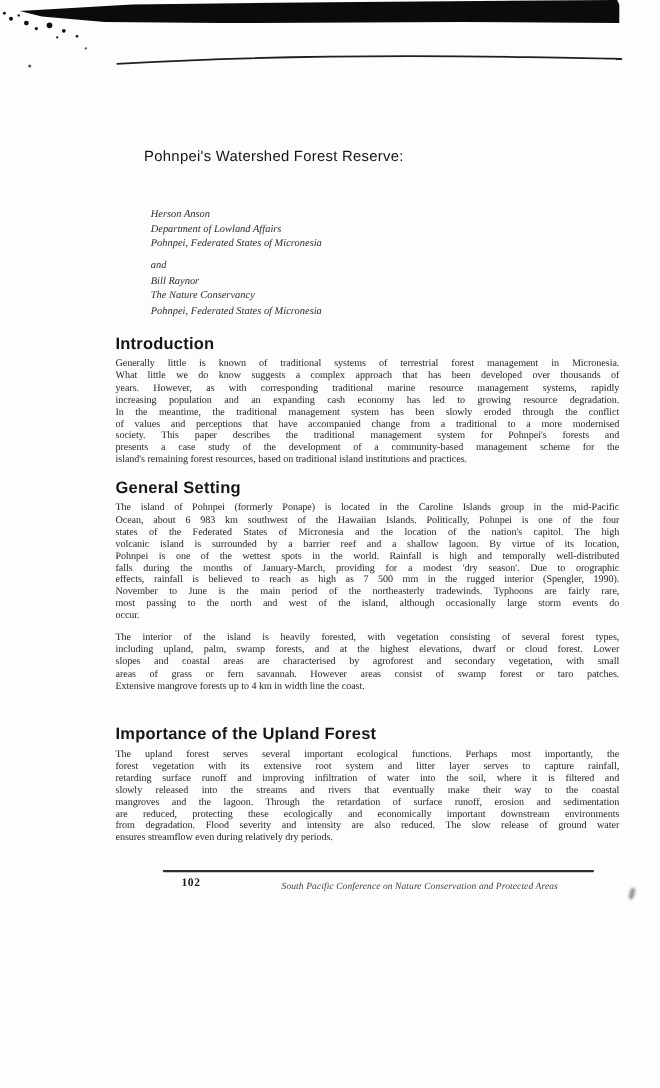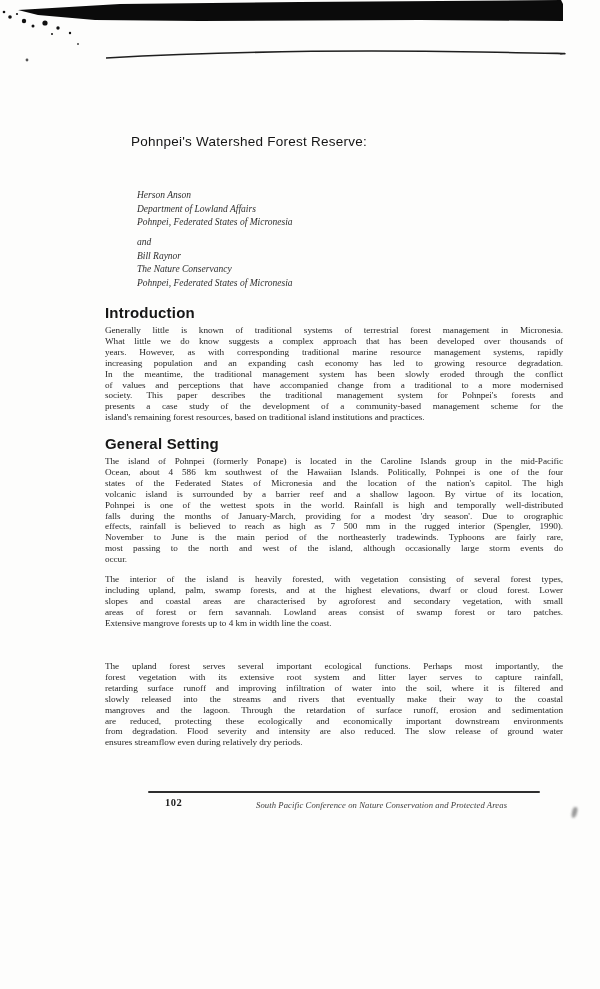--- a/index.html
+++ b/index.html
@@ -104,40 +104,41 @@
         <div class="tline">society. This paper describes the traditional management system for Pohnpei's forests and</div>
         <div class="tline">presents a case study of the development of a community-based management scheme for the</div>
         <div class="tline last">island's remaining forest resources, based on traditional island institutions and practices.</div>
       </div>
   </section>
 
   <section class="sec" style="top:437px">
     <h2>General Setting</h2>
     <div class="para">
         <div class="tline">The island of Pohnpei (formerly Ponape) is located in the Caroline Islands group in the mid-Pacific</div>
-        <div class="tline">Ocean, about 4 586 km southwest of the Hawaiian Islands. Politically, Pohnpei is one of the four</div>
+        <div class="tline">Ocean, about 6 983 km southwest of the Hawaiian Islands. Politically, Pohnpei is one of the four</div>
         <div class="tline">states of the Federated States of Micronesia and the location of the nation's capitol. The high</div>
         <div class="tline">volcanic island is surrounded by a barrier reef and a shallow lagoon. By virtue of its location,</div>
         <div class="tline">Pohnpei is one of the wettest spots in the world. Rainfall is high and temporally well-distributed</div>
         <div class="tline">falls during the months of January-March, providing for a modest 'dry season'. Due to orographic</div>
         <div class="tline">effects, rainfall is believed to reach as high as 7 500 mm in the rugged interior (Spengler, 1990).</div>
         <div class="tline">November to June is the main period of the northeasterly tradewinds. Typhoons are fairly rare,</div>
         <div class="tline">most passing to the north and west of the island, although occasionally large storm events do</div>
         <div class="tline last">occur.</div>
       </div>
     <div class="para">
         <div class="tline">The interior of the island is heavily forested, with vegetation consisting of several forest types,</div>
         <div class="tline">including upland, palm, swamp forests, and at the highest elevations, dwarf or cloud forest. Lower</div>
         <div class="tline">slopes and coastal areas are characterised by agroforest and secondary vegetation, with small</div>
-        <div class="tline">areas of forest or fern savannah. Lowland areas consist of swamp forest or taro patches.</div>
+        <div class="tline">areas of grass or fern savannah. However areas consist of swamp forest or taro patches.</div>
         <div class="tline last">Extensive mangrove forests up to 4 km in width line the coast.</div>
       </div>
   </section>
 
   <section class="sec" style="top:661px">
+    <h2>Importance of the Upland Forest</h2>
     <div class="para">
         <div class="tline">The upland forest serves several important ecological functions. Perhaps most importantly, the</div>
         <div class="tline">forest vegetation with its extensive root system and litter layer serves to capture rainfall,</div>
         <div class="tline">retarding surface runoff and improving infiltration of water into the soil, where it is filtered and</div>
         <div class="tline">slowly released into the streams and rivers that eventually make their way to the coastal</div>
         <div class="tline">mangroves and the lagoon. Through the retardation of surface runoff, erosion and sedimentation</div>
         <div class="tline">are reduced, protecting these ecologically and economically important downstream environments</div>
         <div class="tline">from degradation. Flood severity and intensity are also reduced. The slow release of ground water</div>
         <div class="tline last">ensures streamflow even during relatively dry periods.</div>
       </div>

